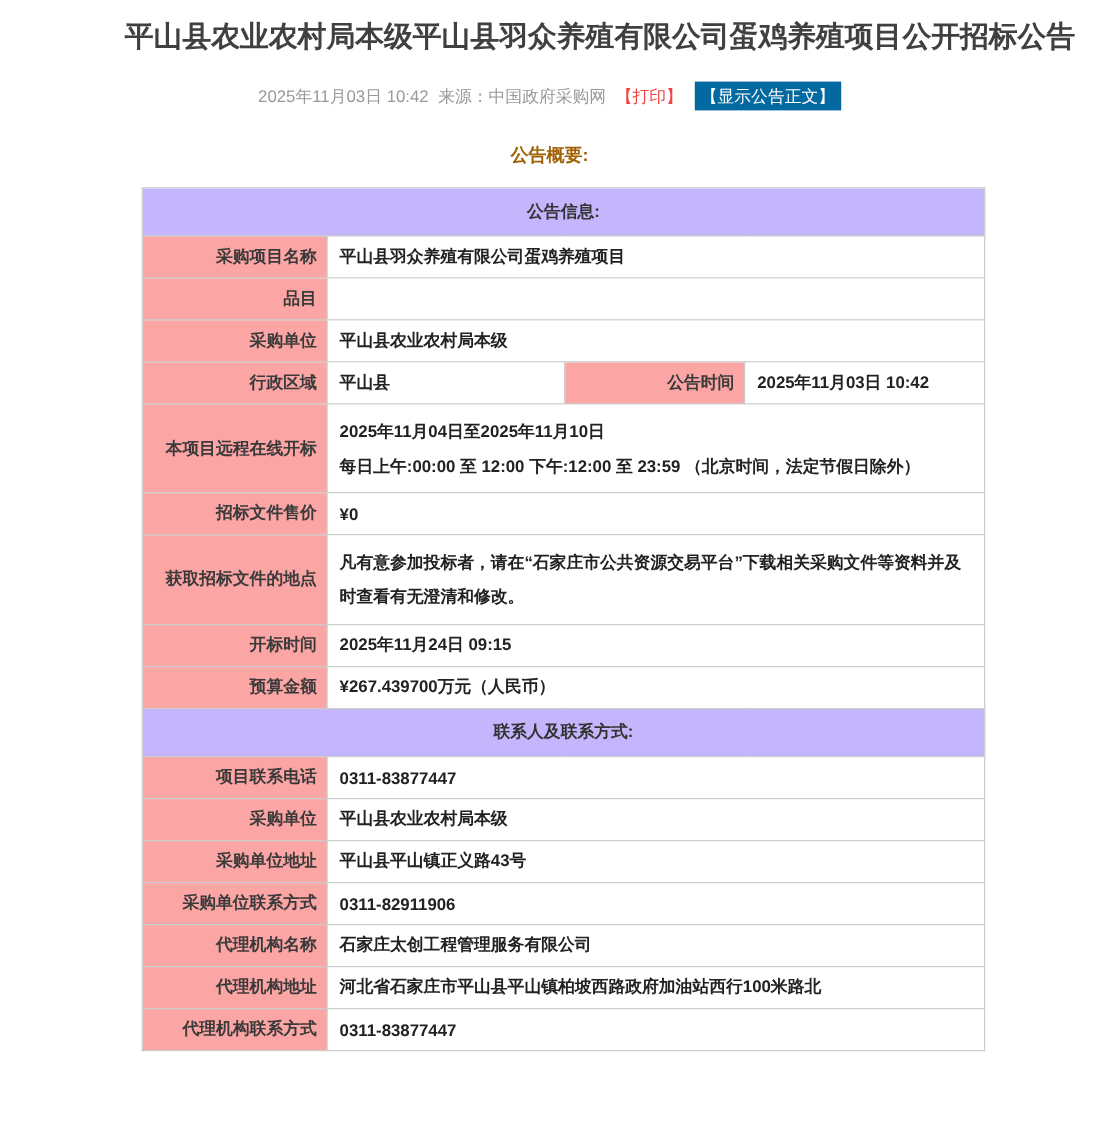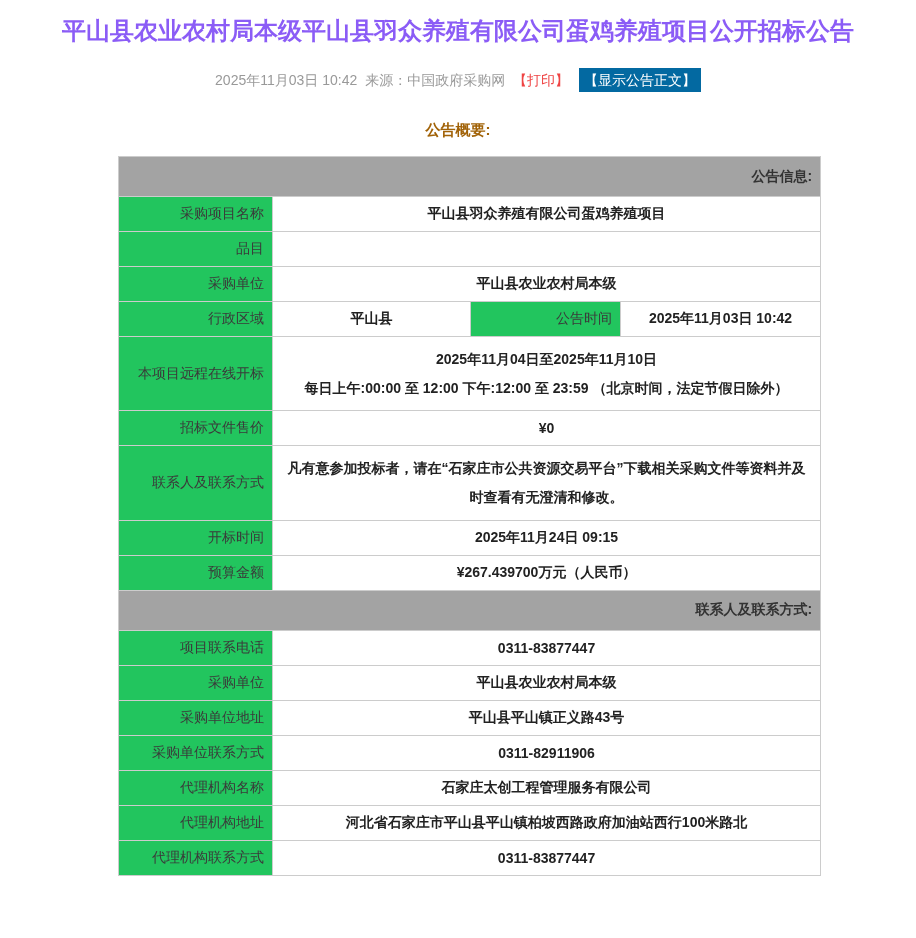--- a/index.html
+++ b/index.html
@@ -8,24 +8,24 @@
     background: #ffffff;
     font-family: "Liberation Sans", "DejaVu Sans", sans-serif;
   }
   .page {
     width: 916px;
     min-height: 938px;
     background: #fff;
     padding-top: 14px;
   }
   .page-title {
-    text-align: center;
+    text-align: right;
     font-size: 24px;
     font-weight: bold;
-    color: #8b5cf6;
+    color: #404040;
     line-height: 34px;
     padding: 0 20px;
   }
   .meta-line {
     margin-top: 20px;
     text-align: center;
     font-size: 14px;
     color: #999999;
     line-height: 22px;
   }
@@ -56,38 +56,38 @@
     border-collapse: collapse;
     table-layout: fixed;
     font-size: 14px;
     color: #333333;
   }
   .notice-table td {
     border: 1px solid #cccccc;
     vertical-align: middle;
   }
   .notice-table .section-header-cell {
-    background: #a3a3a3;
+    background: #c4b5fd;
     font-weight: bold;
-    text-align: right;
+    text-align: center;
     padding: 10px 8px;
     color: #333333;
     height: 40px;
   }
   .notice-table .label-cell {
-    background: #22c55e;
+    background: #fca5a5;
     text-align: right;
     padding: 8px 8px 8px 6px;
     color: #3a3a3a;
-    font-weight: normal;
+    font-weight: bold;
     height: 35px;
   }
   .notice-table .value-cell {
     background: #ffffff;
-    text-align: center;
+    text-align: left;
     padding: 8px 10px;
     font-weight: bold;
     color: #222222;
   }
   .notice-table .value-cell .vline { line-height: 2.05; }
   .notice-table .multiline { line-height: 2.05; }
 </style>
 </head>
 <body>
 
@@ -138,21 +138,21 @@
         <td class="value-cell" colspan="3">
           <div class="vline">2025年11月04日至2025年11月10日</div>
           <div class="vline">每日上午:00:00 至 12:00  下午:12:00 至 23:59 （北京时间，法定节假日除外）</div>
         </td>
       </tr>
       <tr>
         <td class="label-cell">招标文件售价</td>
         <td class="value-cell" colspan="3">¥0</td>
       </tr>
       <tr>
-        <td class="label-cell">联系人及联系方式</td>
+        <td class="label-cell">获取招标文件的地点</td>
         <td class="value-cell multiline" colspan="3">凡有意参加投标者，请在“石家庄市公共资源交易平台”下载相关采购文件等资料并及时查看有无澄清和修改。</td>
       </tr>
       <tr>
         <td class="label-cell">开标时间</td>
         <td class="value-cell" colspan="3">2025年11月24日 09:15</td>
       </tr>
       <tr>
         <td class="label-cell">预算金额</td>
         <td class="value-cell" colspan="3">¥267.439700万元（人民币）</td>
       </tr>

